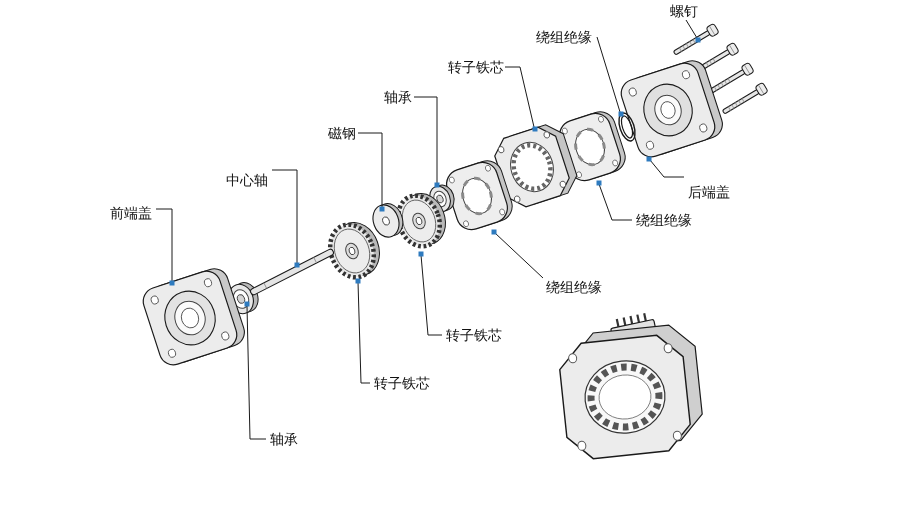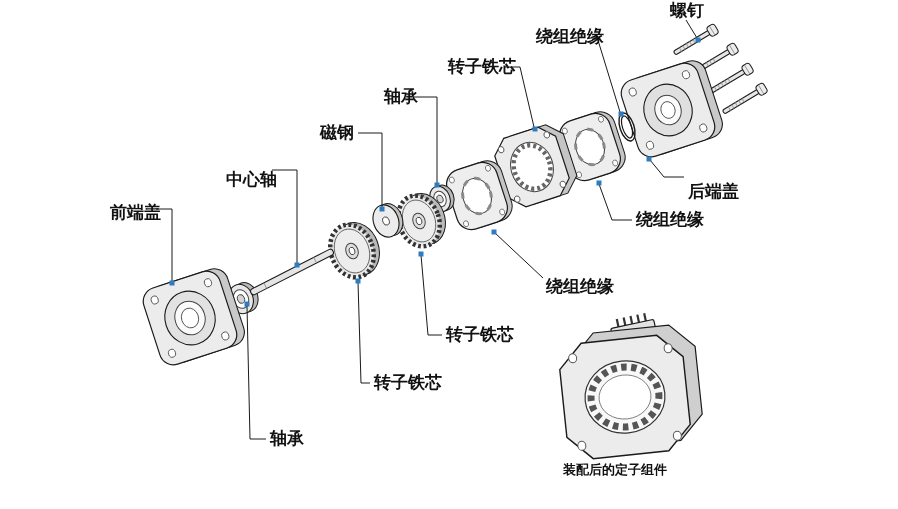--- a/index.html
+++ b/index.html
@@ -1,19 +1,19 @@
 <!DOCTYPE html>
 <html><head>
 <meta charset="utf-8">
 <style>
   html,body{margin:0;padding:0;background:#fff;}
   .canvas{position:relative;width:898px;height:509px;background:#ffffff;overflow:hidden;
           font-family:"Liberation Sans","DejaVu Sans",sans-serif;}
   .canvas svg{position:absolute;left:0;top:0;}
-  .label{position:absolute;font-weight:bold;font-size:17px;color:#111;white-space:nowrap;line-height:14px;}
+  .label{position:absolute;font-weight:normal;font-size:14px;color:#111;white-space:nowrap;line-height:14px;}
   .caption{position:absolute;font-weight:bold;font-size:13px;color:#111;white-space:nowrap;}
   .leader{stroke:#1a1a1a;stroke-width:1;fill:none;}
   .outl{stroke:#1a1a1a;}
 </style>
 </head>
 <body>
 
 <div class="canvas">
 
 <svg width="898" height="509" viewBox="0 0 898 509">
@@ -215,24 +215,23 @@
     <rect x="618.5" y="111.5" width="5" height="5"></rect>
     <rect x="646.5" y="156.5" width="5" height="5"></rect>
     <rect x="695.5" y="37.5" width="5" height="5"></rect>
   </g>
 </svg>
 
 <div class="label" style="left:110px;top:206px">前端盖</div>
 <div class="label" style="left:270px;top:432px">轴承</div>
 <div class="label" style="left:226px;top:173px">中心轴</div>
 <div class="label" style="left:374px;top:376px">转子铁芯</div>
-<div class="label" style="left:320px;top:126px">磁钢</div>
+<div class="label" style="left:328px;top:126px">磁钢</div>
 <div class="label" style="left:446px;top:328px">转子铁芯</div>
 <div class="label" style="left:384px;top:90px">轴承</div>
 <div class="label" style="left:448px;top:60px">转子铁芯</div>
 <div class="label" style="left:546px;top:280px">绕组绝缘</div>
 <div class="label" style="left:636px;top:213px">绕组绝缘</div>
 <div class="label" style="left:536px;top:30px">绕组绝缘</div>
 <div class="label" style="left:688px;top:185px">后端盖</div>
 <div class="label" style="left:670px;top:4px">螺钉</div>
-<div class="caption" style="left:563px;top:461px">装配后的定子组件</div>
 
 </div>
 
 </body></html>

